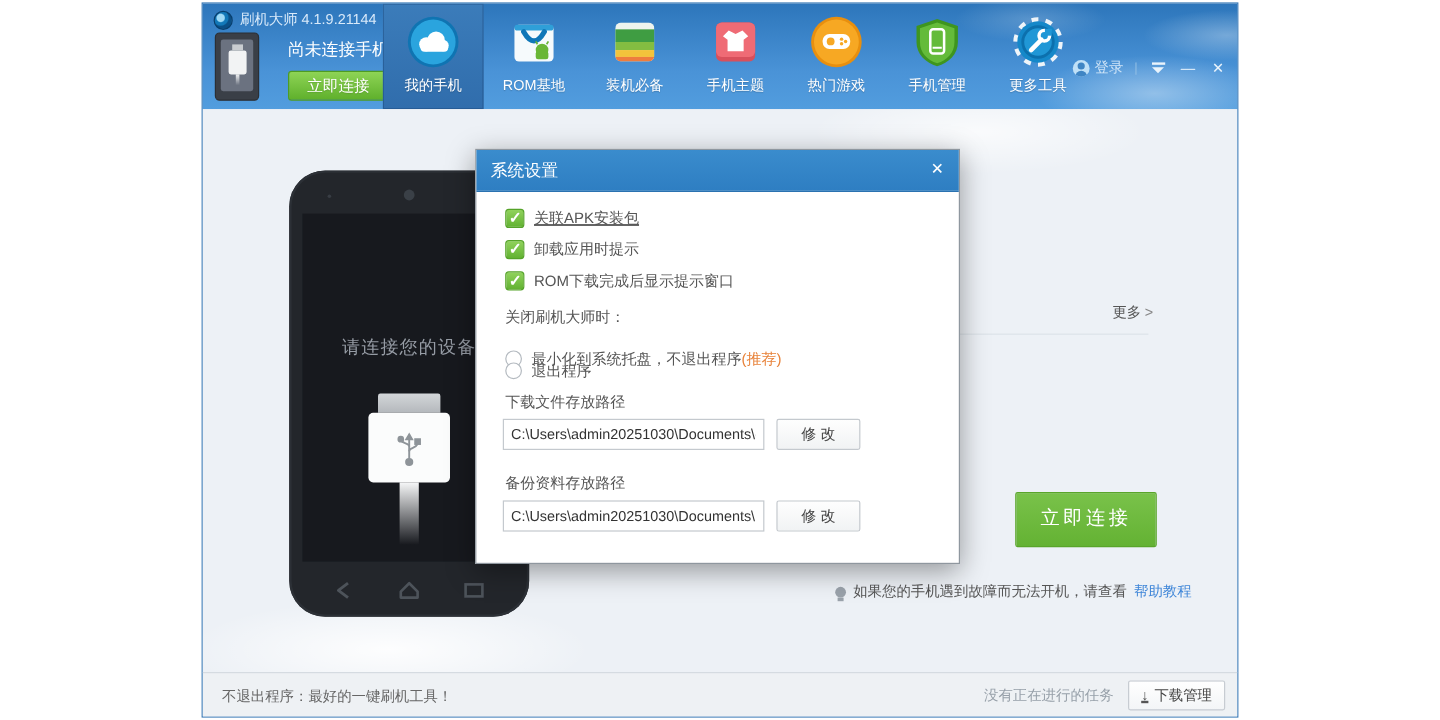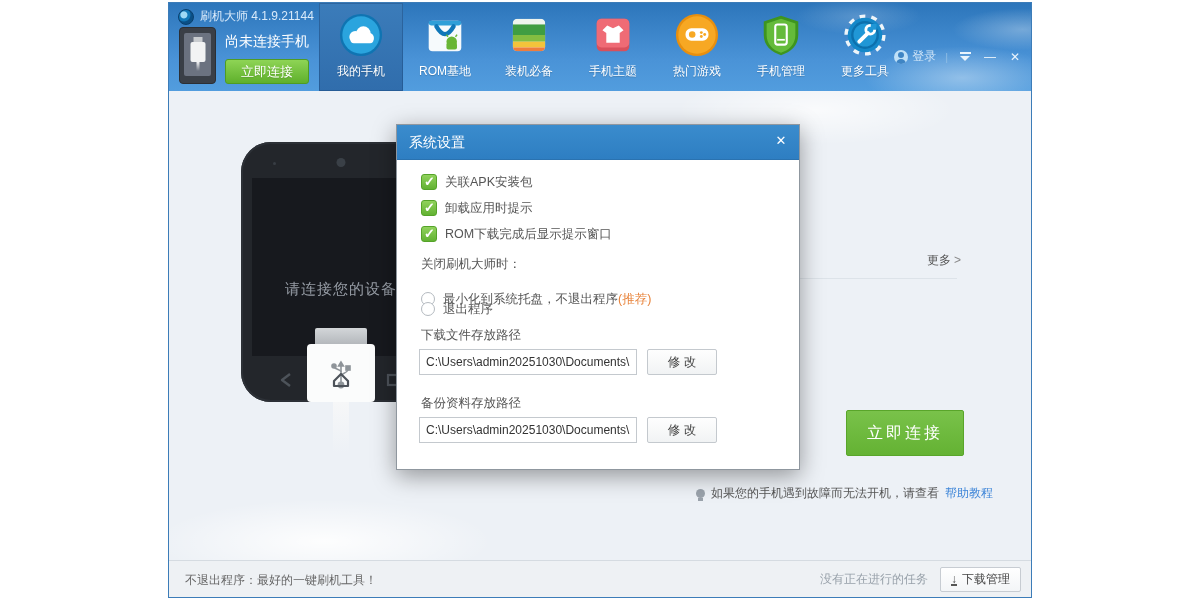--- a/index.html
+++ b/index.html
@@ -27,21 +27,21 @@
   .person { width:14px; height:14px; border-radius:50%; background:#bfe0f7; position:relative; overflow:hidden; }
   .person::before { content:""; position:absolute; left:4px; top:2px; width:6px; height:6px; border-radius:50%; background:#3f85c4; }
   .person::after { content:""; position:absolute; left:2px; top:9px; width:10px; height:6px; border-radius:5px 5px 0 0; background:#3f85c4; }
   .login-text { font-size:12px; color:#cfe4f7; }
   .ctl-sep { color:#8fbde4; font-size:11px; }
   .ctl { color:#eaf4fc; font-size:12px; width:16px; text-align:center; cursor:pointer; line-height:14px; }
   .menu-ico { display:inline-block; width:11px; }
   .menu-ico .bar { display:block; height:2px; background:#eaf4fc; margin-bottom:2px; }
   .menu-ico .tri { display:block; margin:0 auto; width:0; height:0; border-left:5px solid transparent; border-right:5px solid transparent; border-top:5px solid #eaf4fc; }
 
-  .device { position:absolute; left:10px; top:24px; display:flex; gap:9px; }
+  .device { position:absolute; left:10px; top:24px; display:flex; gap:24px; }
   .mini-phone { width:37px; height:57px; background:#3a3f47; border-radius:4px; border:1px solid #2b2f35; position:relative; }
   .mini-phone::before { content:""; position:absolute; left:4px; top:5px; right:4px; bottom:7px; background:#6b7280; border-radius:2px; }
   .mini-usb { position:absolute; left:50%; top:14px; transform:translateX(-50%); width:15px; height:20px; background:#f2f3f4; border-radius:2px; z-index:1; }
   .mini-usb::before { content:""; position:absolute; left:3px; top:-5px; width:9px; height:5px; background:#c9ccd0; }
   .mini-usb::after { content:""; position:absolute; left:6px; top:20px; width:3px; height:9px; background:linear-gradient(180deg,#f2f3f4,rgba(242,243,244,0)); }
   .device-col { padding-top:6px; }
   .device-status { font-size:14px; color:#fff; margin-bottom:8px; }
   .btn-connect-sm { width:84px; height:25px; background:linear-gradient(180deg,#8ed455,#5fb02c); border:1px solid #4f9c22; border-radius:3px; color:#fff; font-size:13px; text-align:center; line-height:23px; cursor:pointer; text-shadow:0 1px 1px rgba(0,0,0,.15); }
 
   .tabs { position:absolute; left:150px; top:0; height:108px; display:flex; }
@@ -50,21 +50,21 @@
   .tab .ico { width:46px; height:46px; display:block; }
   .tab .lbl { margin-top:5px; font-size:12px; color:#fff; text-shadow:0 1px 1px rgba(0,0,0,.2); }
 
   
   .main { position:absolute; left:0; top:88px; right:0; bottom:37px;
     background:
       radial-gradient(ellipse 240px 60px at 18% 96%, rgba(255,255,255,.9), transparent 70%),
       radial-gradient(ellipse 200px 50px at 75% 4%, rgba(255,255,255,.7), transparent 70%),
       #edf1f6; }
 
-  .phone { position:absolute; left:72px; top:51px; width:200px; height:260px;
+  .phone { position:absolute; left:72px; top:51px; width:200px; height:372px;
     background:#23262b; border-radius:30px; box-shadow:inset 0 0 0 2px #2c3036; }
   .phone .cam { position:absolute; left:50%; top:16px; transform:translateX(-50%); width:9px; height:9px; border-radius:50%; background:#3a4047; }
   .phone .spk { position:absolute; left:32px; top:20px; width:3px; height:3px; border-radius:50%; background:#383d44; }
   .phone .screen { position:absolute; left:11px; top:36px; right:11px; bottom:46px; background:#17191e; }
   .screen-text { position:absolute; left:0; right:0; top:102px; text-align:center; color:#969ca5; font-size:15px; letter-spacing:1px; }
   .usb { position:absolute; left:50%; top:150px; transform:translateX(-50%); width:68px; }
   .usb .conn { width:52px; height:16px; margin:0 auto; background:linear-gradient(180deg,#d3d6d9,#b4b8bc); border-radius:2px 2px 0 0; }
   .usb .body { width:68px; height:58px; background:#fbfcfc; border-radius:4px; position:relative; }
   .usb .cable { width:16px; height:52px; margin:0 auto; background:linear-gradient(180deg,#f6f7f8,rgba(246,247,248,0)); }
   .usb svg { position:absolute; left:50%; top:50%; transform:translate(-50%,-50%); }
@@ -311,21 +311,21 @@
   </div>
 </div>
 
 <div class="dialog">
   <div class="dlg-header">
     <span class="dlg-title">系统设置</span>
     <span class="dlg-close">✕</span>
   </div>
   <div class="dlg-body">
 
-    <div class="row" style="top:13px;">
+    <div class="row" style="top:13px;text-decoration:underline;">
       <span class="cb"></span>
       <span class="row-lbl">关联APK安装包</span>
     </div>
     <div class="row" style="top:39px;">
       <span class="cb"></span>
       <span class="row-lbl">卸载应用时提示</span>
     </div>
     <div class="row" style="top:65px;">
       <span class="cb"></span>
       <span class="row-lbl">ROM下载完成后显示提示窗口</span>

